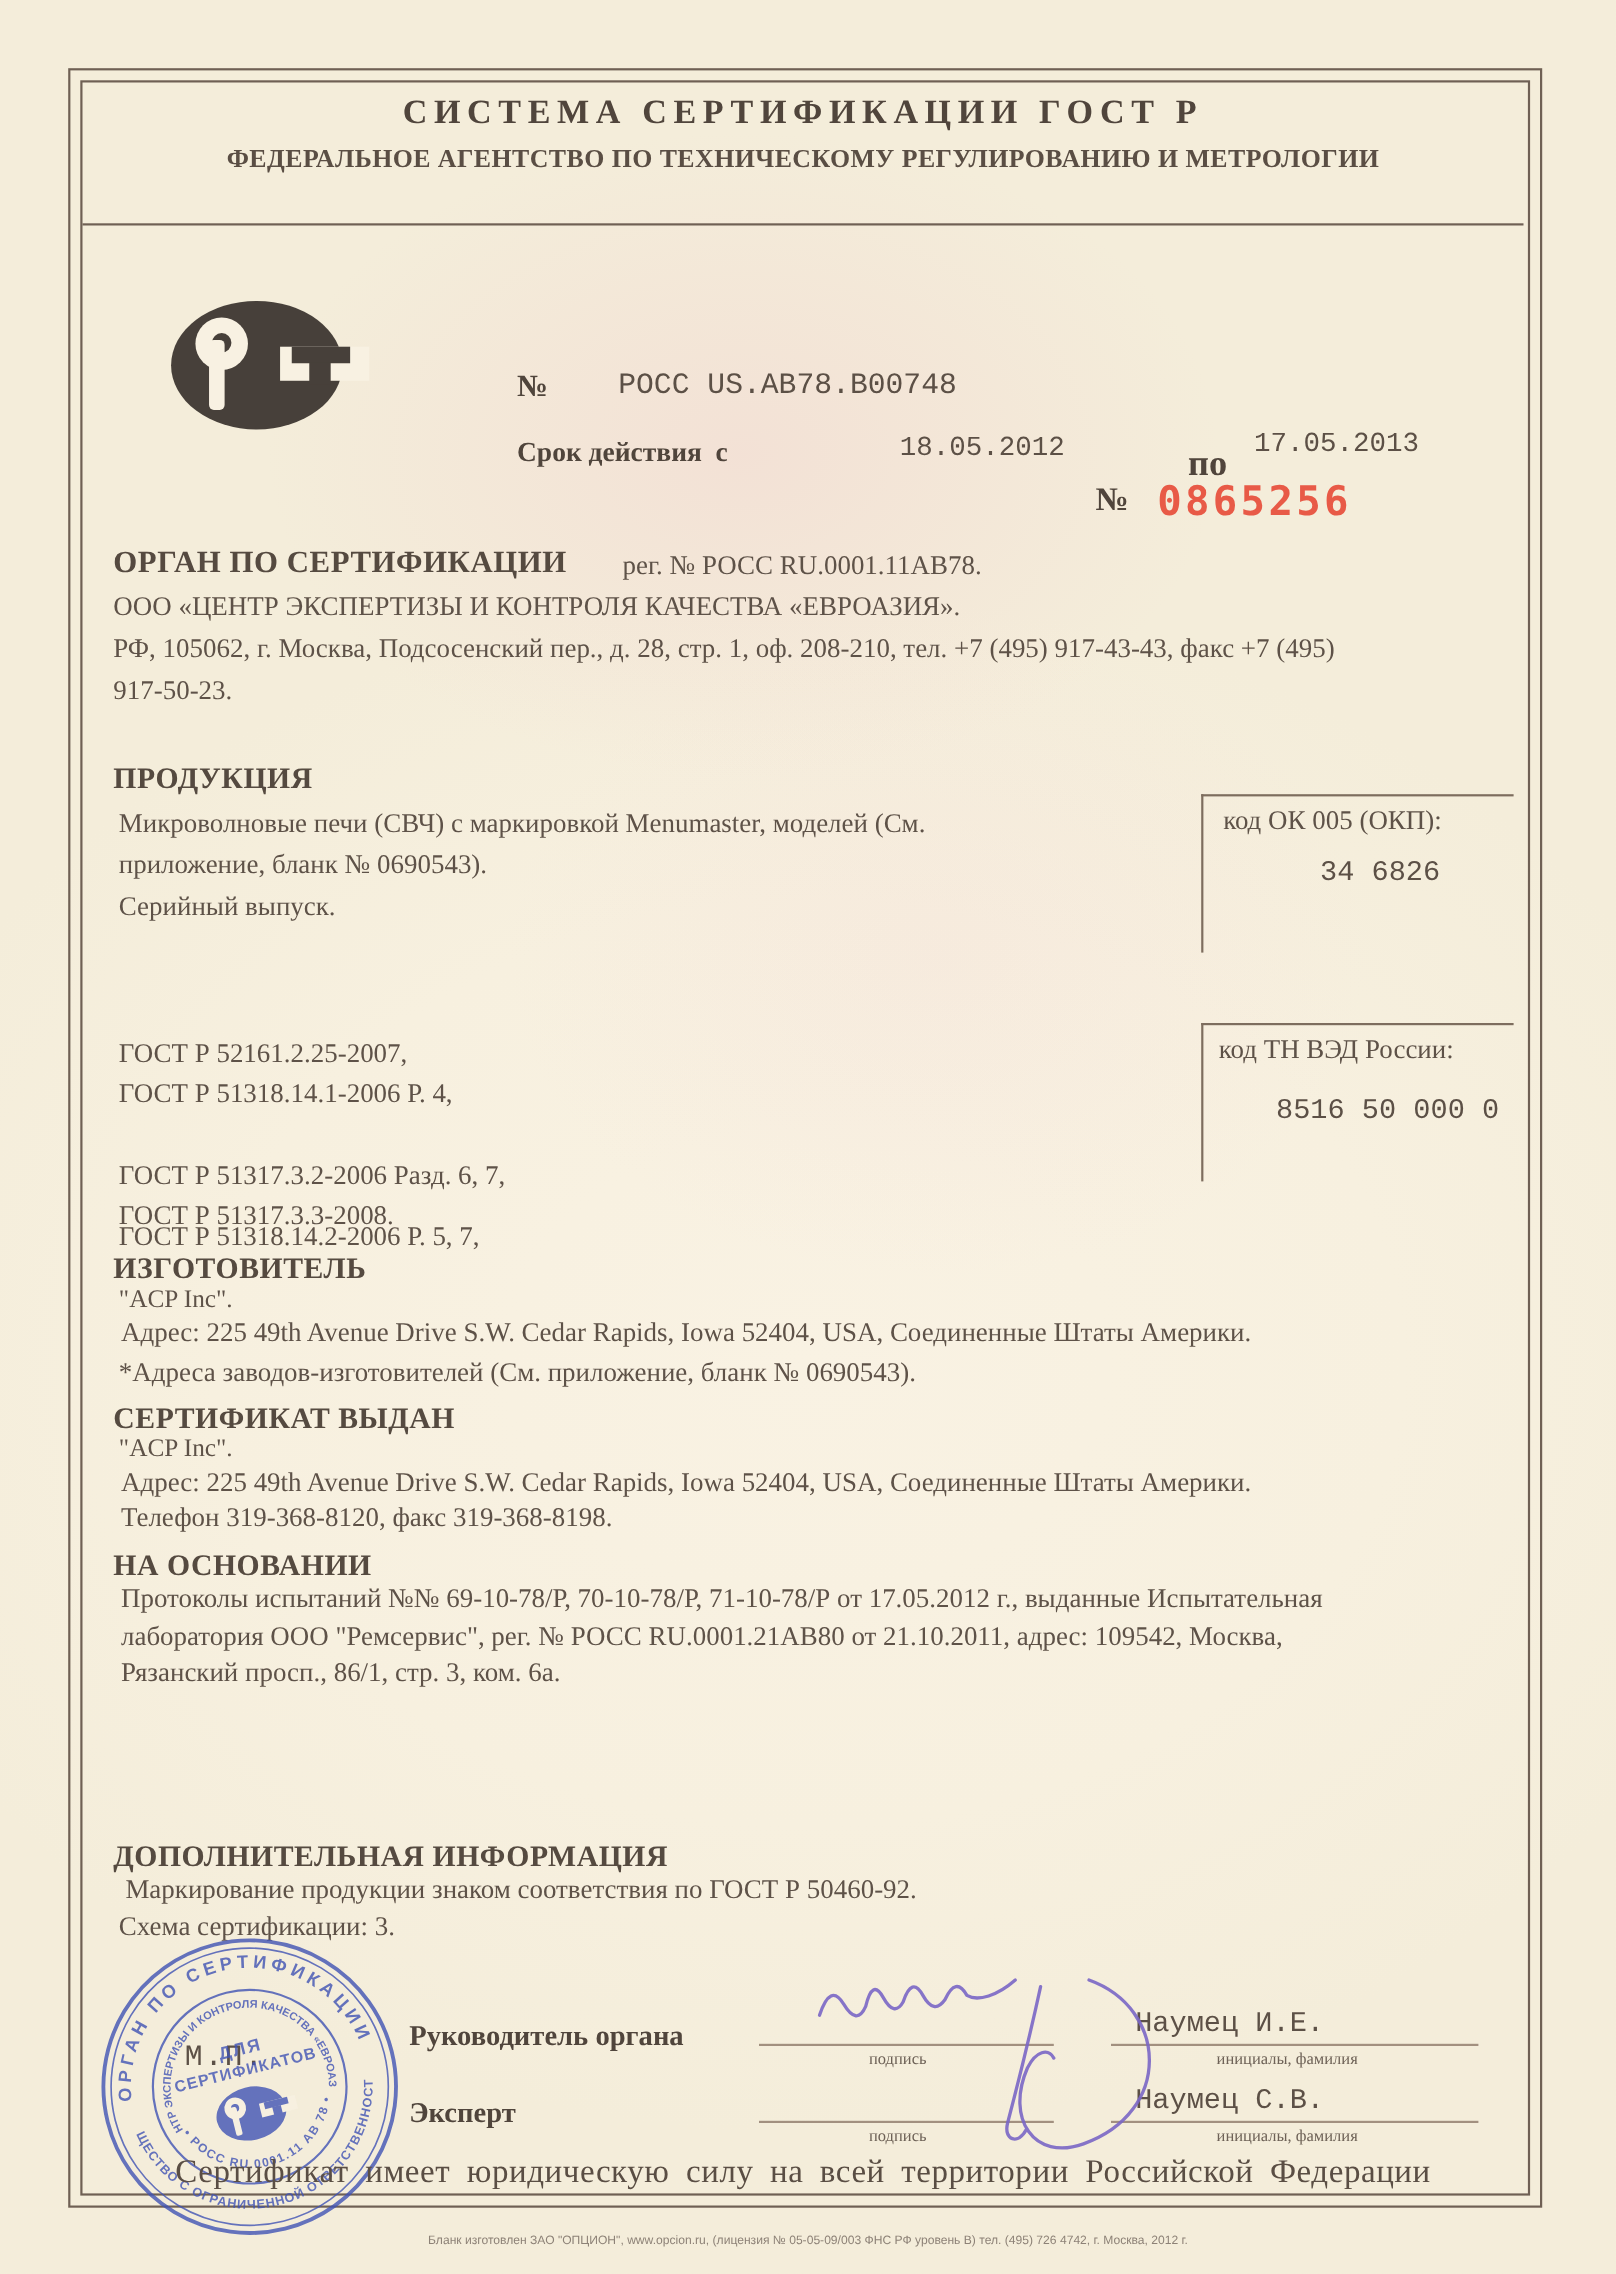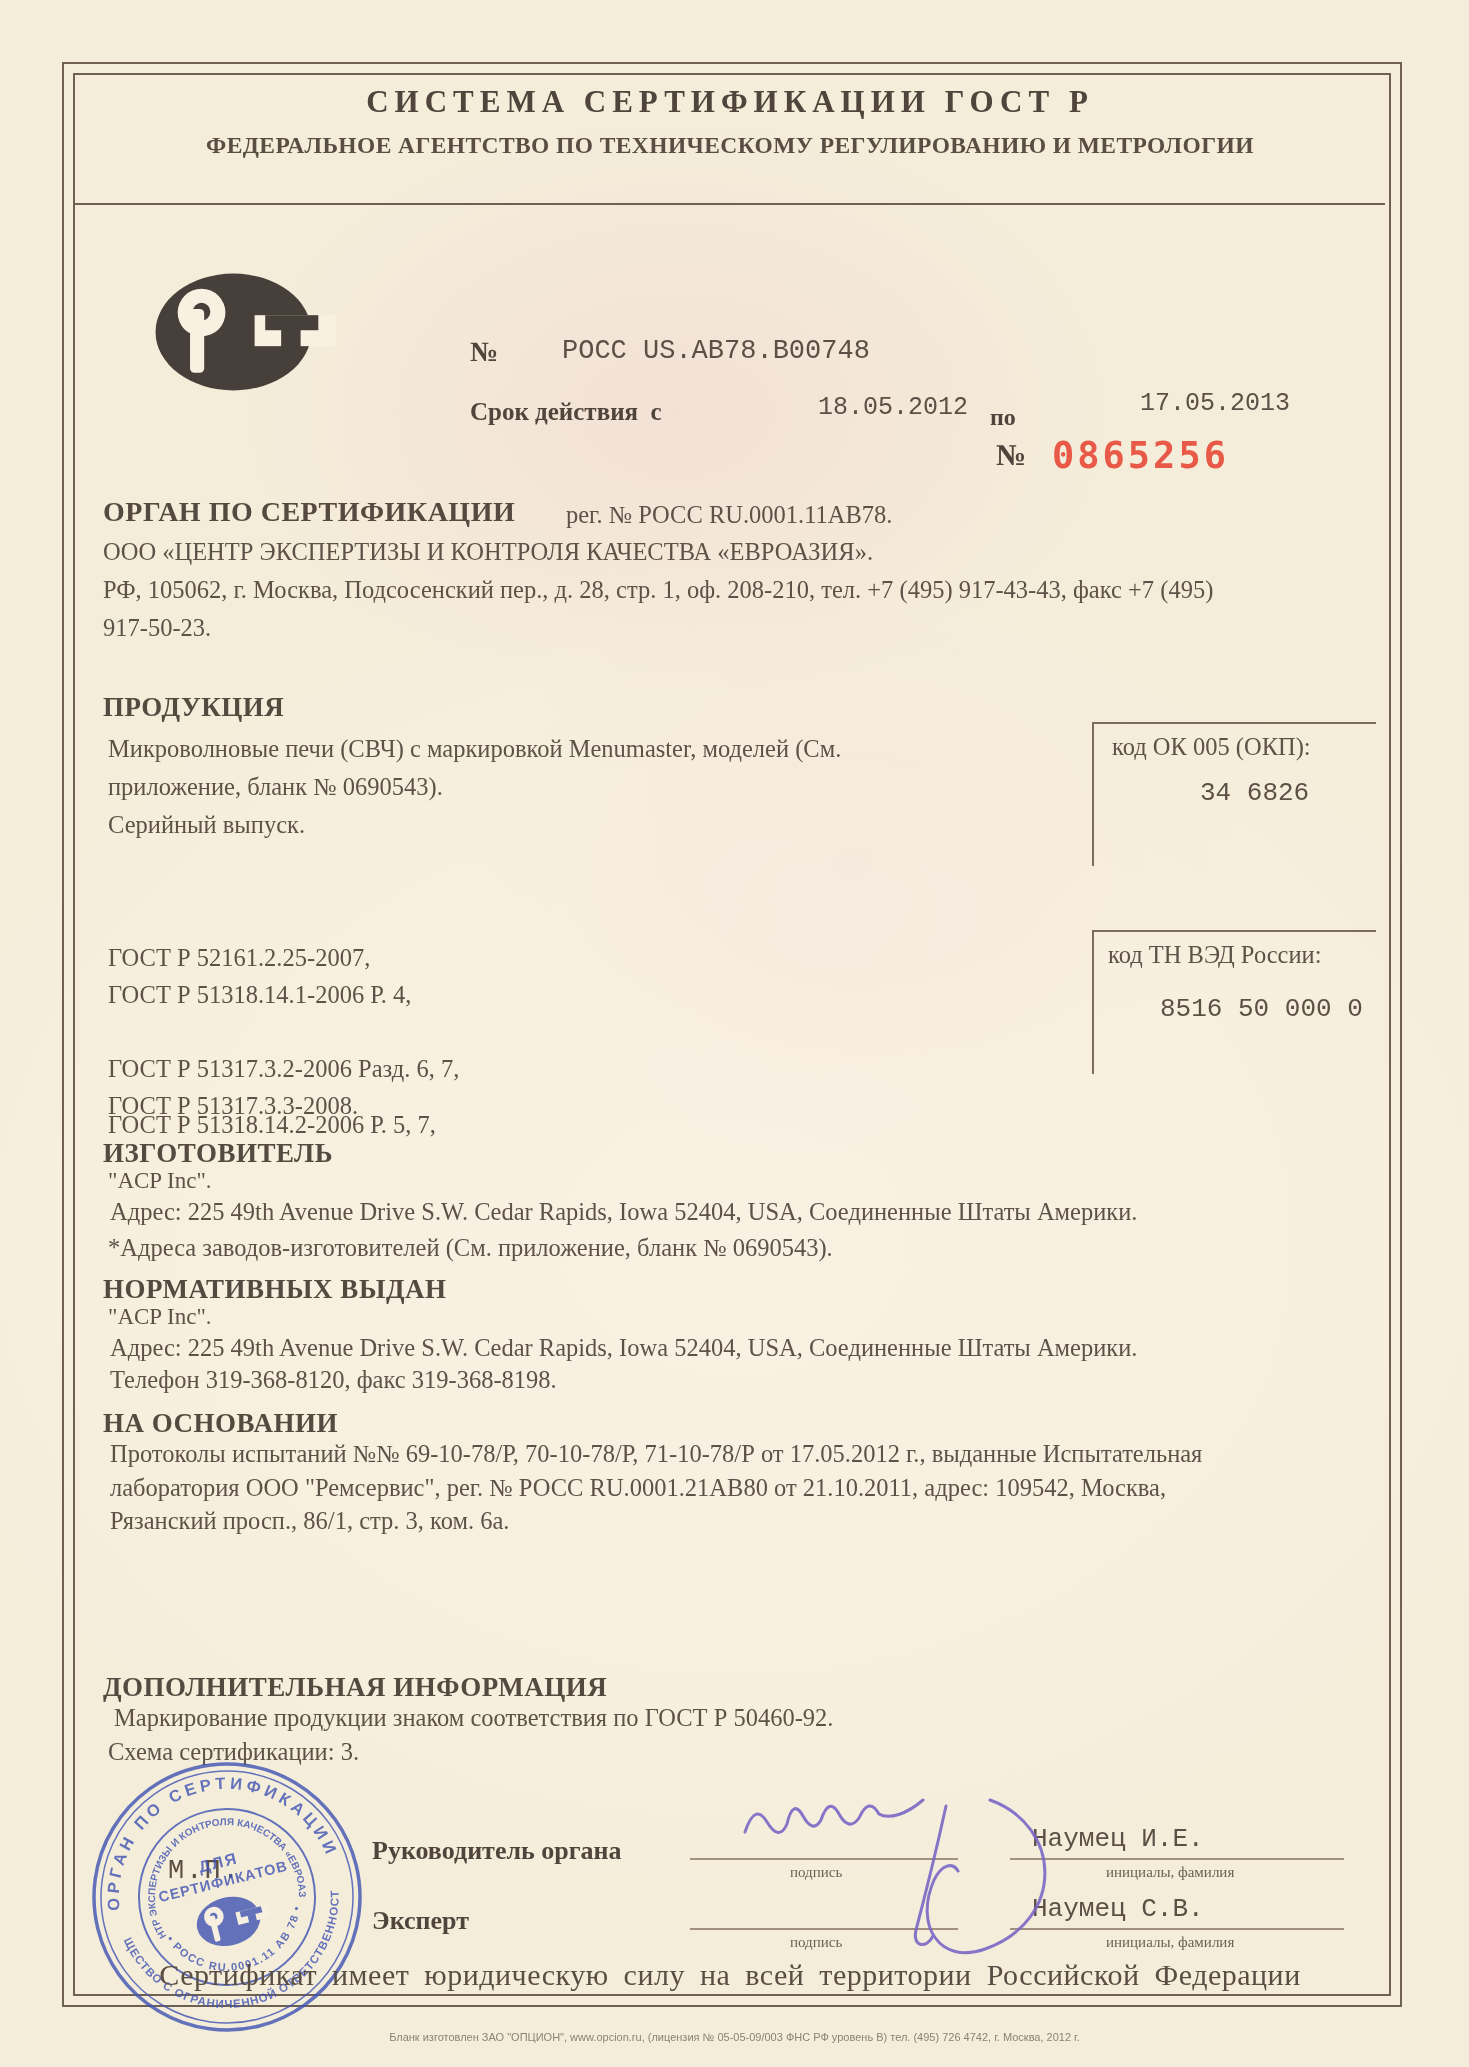--- a/index.html
+++ b/index.html
@@ -63,21 +63,21 @@
   <svg class="abs" style="left:152px;top:264px;color:#47403a;" width="184" height="136" viewBox="0 0 104 76">
       <use href="#rst-logo"></use>
     </svg>
 
 
   <div class="abs ser b dark" style="left:470px;top:336px;font-size:28px;">№</div>
   <div class="abs ser ink" style="left:562px;top:336px;font-size:27px;">РОСС US.AB78.B00748</div>
 
   <div class="abs ser b dark" style="left:470px;top:398px;font-size:25px;white-space:pre;">Срок действия  с</div>
   <div class="abs ser ink" style="left:818px;top:393px;font-size:25px;">18.05.2012</div>
-  <div class="abs ser b dark" style="left:990px;top:404px;font-size:24px;">по</div>
+  <div class="abs ser b dark" style="left:1080px;top:404px;font-size:33px;">по</div>
   <div class="abs ser ink" style="left:1140px;top:389px;font-size:25px;">17.05.2013</div>
 
   <div class="abs ser b dark" style="left:996px;top:438px;font-size:30px;">№</div>
   <div class="abs mono b" style="left:1052px;top:434px;font-size:37px;letter-spacing:3px;color:#e85a47;">0865256</div>
 
   <div class="abs ser heading" style="left:103px;top:496px;font-size:28px;">ОРГАН ПО СЕРТИФИКАЦИИ</div>
   <div class="abs ser bodytxt" style="left:566px;top:501px;">рег. № РОСС RU.0001.11АВ78.</div>
   <div class="abs ser bodytxt" style="left:103px;top:538px;">ООО «ЦЕНТР ЭКСПЕРТИЗЫ И КОНТРОЛЯ КАЧЕСТВА «ЕВРОАЗИЯ».</div>
   <div class="abs ser bodytxt" style="left:103px;top:576px;">РФ, 105062, г. Москва, Подсосенский пер., д. 28, стр. 1, оф. 208-210, тел. +7 (495) 917-43-43, факс +7 (495)</div>
   <div class="abs ser bodytxt" style="left:103px;top:614px;">917-50-23.</div>
@@ -99,21 +99,21 @@
 
   <div class="abs codebox" style="left:1092px;top:930px;width:282px;height:142px;"></div>
   <div class="abs ser bodytxt" style="left:1108px;top:941px;">код ТН ВЭД России:</div>
   <div class="abs ser ink" style="left:1160px;top:994px;font-size:26px;">8516 50 000 0</div>
 
   <div class="abs ser heading" style="left:103px;top:1138px;">ИЗГОТОВИТЕЛЬ</div>
   <div class="abs ser bodytxt" style="left:108px;top:1168px;font-size:23px;">"ACP Inc".</div>
   <div class="abs ser bodytxt" style="left:110px;top:1198px;">Адрес: 225 49th Avenue Drive S.W. Cedar Rapids, Iowa 52404, USA, Соединенные Штаты Америки.</div>
   <div class="abs ser bodytxt" style="left:108px;top:1234px;">*Адреса заводов-изготовителей (См. приложение, бланк № 0690543).</div>
 
-  <div class="abs ser heading" style="left:103px;top:1274px;">НОРМАТИВНЫХ ВЫДАН</div>
+  <div class="abs ser heading" style="left:103px;top:1274px;">СЕРТИФИКАТ ВЫДАН</div>
   <div class="abs ser bodytxt" style="left:108px;top:1304px;font-size:23px;">"ACP Inc".</div>
   <div class="abs ser bodytxt" style="left:110px;top:1334px;">Адрес: 225 49th Avenue Drive S.W. Cedar Rapids, Iowa 52404, USA, Соединенные Штаты Америки.</div>
   <div class="abs ser bodytxt" style="left:110px;top:1366px;">Телефон 319-368-8120, факс 319-368-8198.</div>
 
   <div class="abs ser heading" style="left:103px;top:1408px;">НА ОСНОВАНИИ</div>
   <div class="abs ser bodytxt" style="left:110px;top:1440px;">Протоколы испытаний №№ 69-10-78/Р, 70-10-78/Р, 71-10-78/Р от 17.05.2012 г., выданные Испытательная</div>
   <div class="abs ser bodytxt" style="left:110px;top:1474px;">лаборатория ООО "Ремсервис", рег. № РОСС RU.0001.21АВ80 от 21.10.2011, адрес: 109542, Москва,</div>
   <div class="abs ser bodytxt" style="left:110px;top:1507px;">Рязанский просп., 86/1, стр. 3, ком. 6а.</div>
 
   <div class="abs ser heading" style="left:103px;top:1672px;">ДОПОЛНИТЕЛЬНАЯ ИНФОРМАЦИЯ</div>

